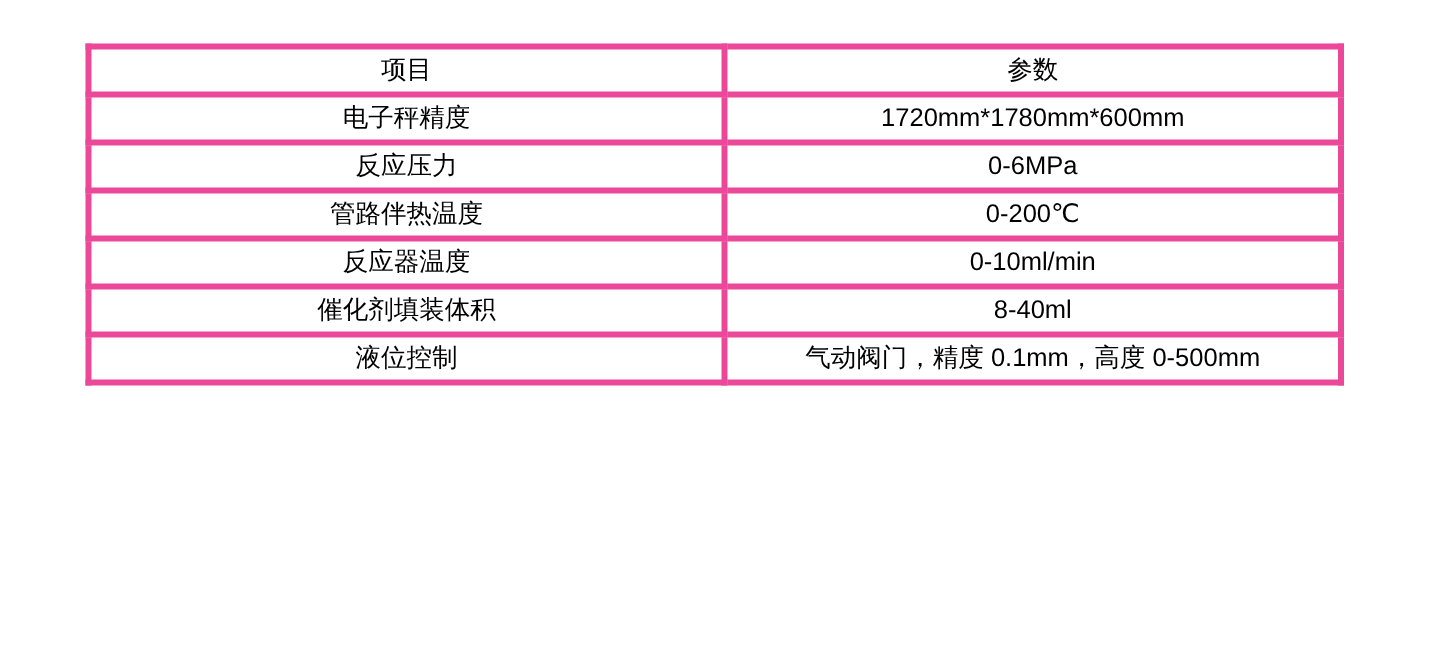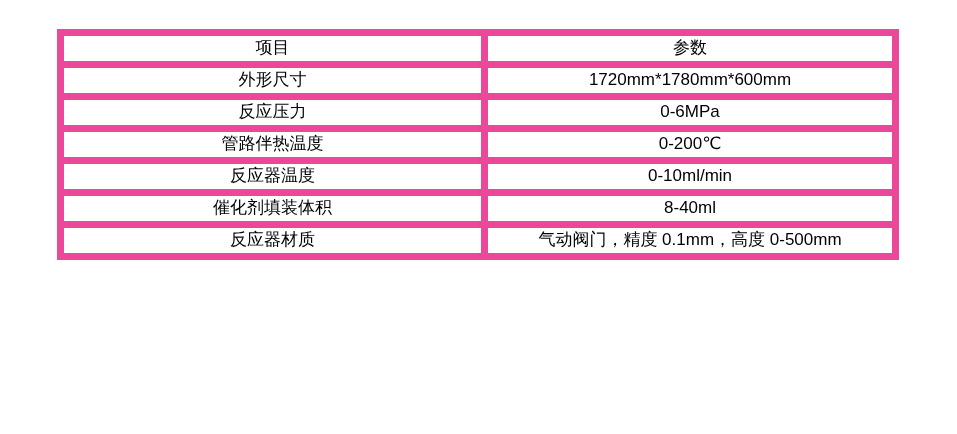--- a/index.html
+++ b/index.html
@@ -25,21 +25,21 @@
     left: 57px;
     top: 29px;
     width: 835px;
   }
   table.spec-table {
     border-collapse: collapse;
     width: 835px;
     table-layout: fixed;
   }
   table.spec-table td {
-    border: 7px solid #ec4899;
+    border: 4px solid #ec4899;
     text-align: center;
     vertical-align: middle;
     height: 32px;
     font-size: 17px;
     line-height: 1.2;
     padding: 2px 4px;
     box-sizing: border-box;
     white-space: nowrap;
   }
   table.spec-table col.col-item { width: 424px; }
@@ -57,39 +57,39 @@
       <colgroup>
         <col class="col-item">
         <col class="col-param">
       </colgroup>
       <tbody>
         <tr class="hdr">
           <td>项目</td>
           <td>参数</td>
         </tr>
         <tr>
-          <td>外形尺寸</td>
+          <td>电子秤精度</td>
           <td>1720mm*1780mm*600mm</td>
         </tr>
         <tr>
           <td>反应压力</td>
           <td>0-6MPa</td>
         </tr>
         <tr>
           <td>管路伴热温度</td>
           <td>0-200℃</td>
         </tr>
         <tr>
           <td>反应器温度</td>
           <td>0-10ml/min</td>
         </tr>
         <tr>
           <td>催化剂填装体积</td>
           <td>8-40ml</td>
         </tr>
         <tr>
-          <td>反应器材质</td>
+          <td>液位控制</td>
           <td>气动阀门，精度 0.1mm，高度 0-500mm</td>
         </tr>
       </tbody>
     </table>
   </div>
 </div>
 
 </body></html>

